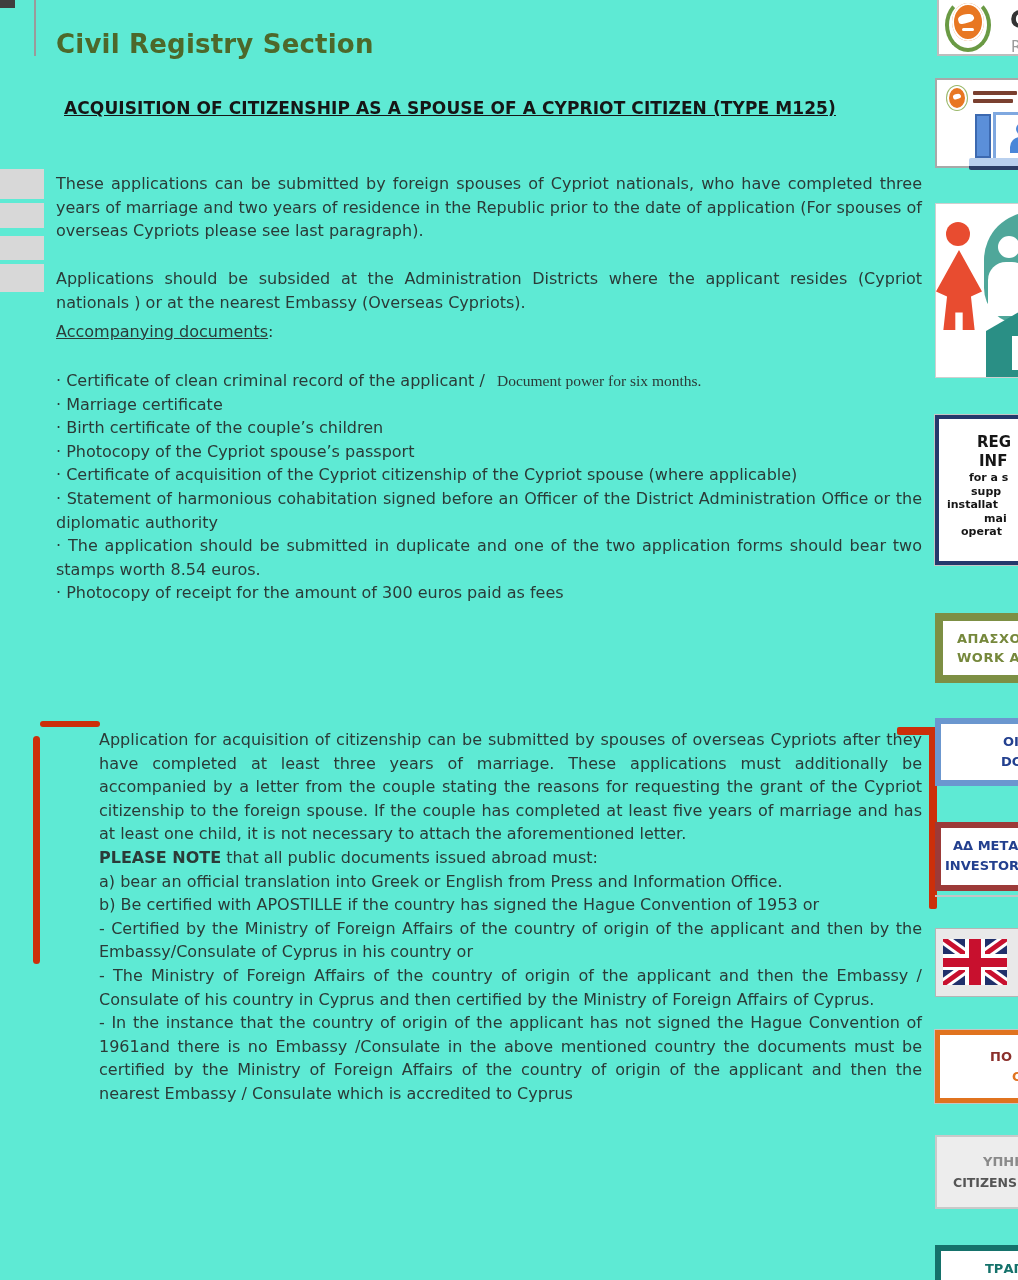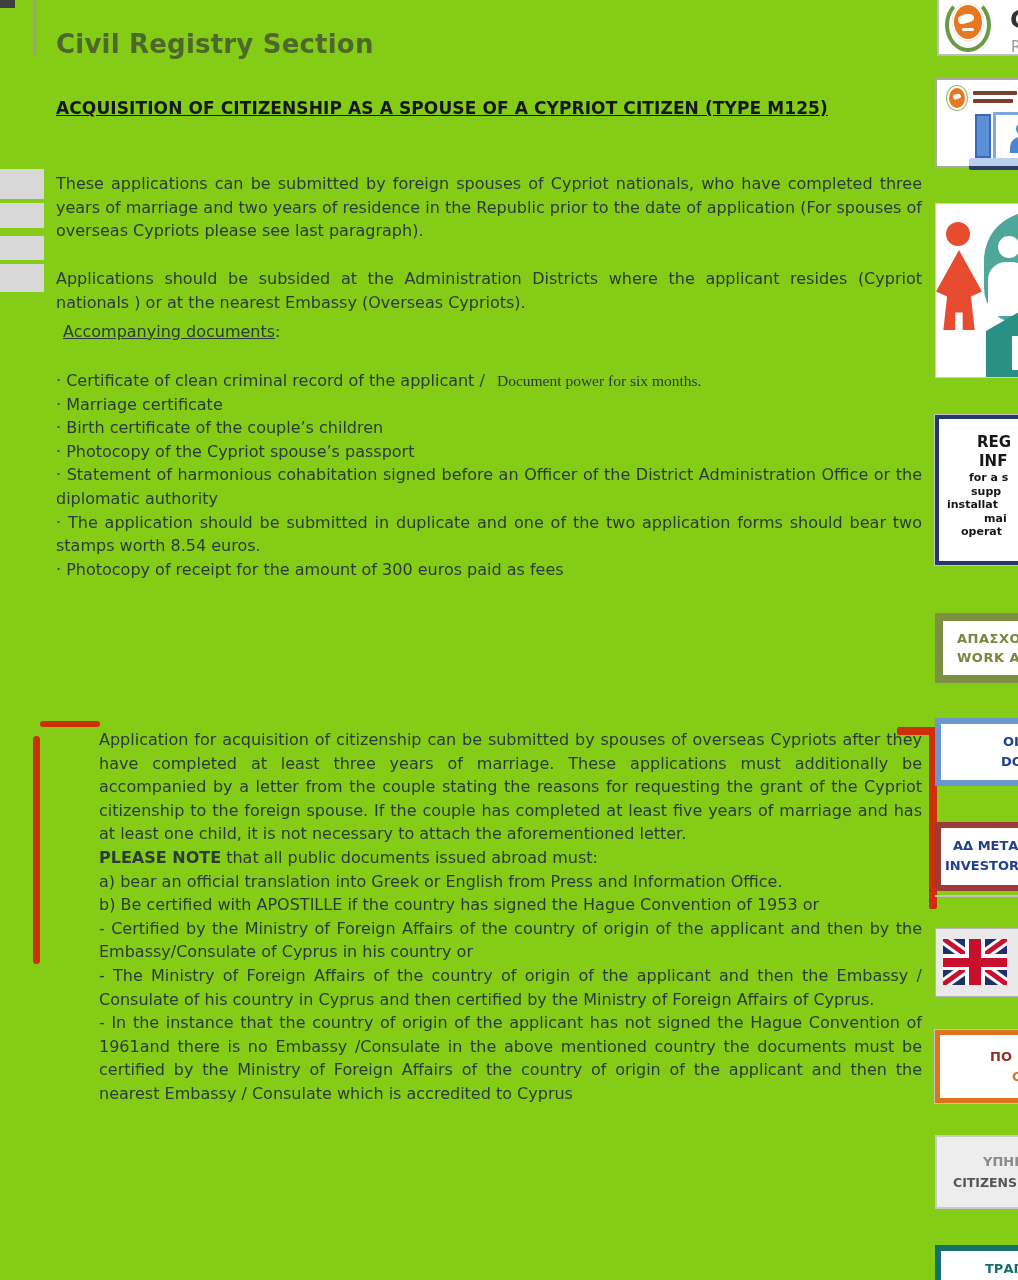--- a/index.html
+++ b/index.html
@@ -1,36 +1,36 @@
 <!DOCTYPE html>
 <html><head>
 <meta charset="utf-8">
 <style>
   html,body{margin:0;padding:0;background:#fff;}
-  #screen{position:relative;width:1018px;height:1280px;background:#84cc16;overflow:hidden;
+  #screen{position:relative;width:1018px;height:1280px;background:#5eead4;overflow:hidden;
           font-family:"DejaVu Sans","Liberation Sans",sans-serif;color:#2b3b38;}
 
   
   .corner-block{position:absolute;left:0;top:0;width:15px;height:8px;background:#3f3f3f;}
   .top-vline{position:absolute;left:34px;top:0;width:2px;height:56px;background:#9a9a9a;}
   .gray-stripe{position:absolute;left:0;width:44px;background:#d8d8d8;}
   .stripe1{top:169px;height:30px;}
   .stripe2{top:203px;height:25px;}
   .stripe3{top:236px;height:24px;}
   .stripe4{top:264px;height:28px;}
 
   
   .main{position:absolute;left:56px;top:0;width:866px;}
   .page-title{position:absolute;top:12px;left:0;font-size:26px;font-weight:bold;color:#4d682a;letter-spacing:0.2px;}
-  .article-heading{position:absolute;top:98px;left:0;font-size:17px;font-weight:bold;color:#161616;
+  .article-heading{position:absolute;top:98px;left:8px;font-size:17px;font-weight:bold;color:#161616;
                    text-decoration:underline;letter-spacing:0.1px;}
   .para{position:absolute;left:0;width:866px;font-size:16px;line-height:23.6px;text-align:justify;color:#2b3b38;}
   .p1{top:156px;}
   .p2{top:251px;}
-  .docs-heading{position:absolute;top:322px;left:7px;font-size:16px;color:#2b3b38;}
+  .docs-heading{position:absolute;top:322px;left:0;font-size:16px;color:#2b3b38;}
   .docs-heading .u{text-decoration:underline;}
   .doc-list{position:absolute;top:369px;left:0;width:866px;font-size:16px;line-height:23.6px;color:#2b3b38;}
   .doc-item{text-align:justify;}
   .doc-serif{font-family:"Liberation Serif","DejaVu Serif",serif;font-size:15.5px;margin-left:7px;}
   .note-block{position:absolute;top:728px;left:0;width:866px;font-size:16px;line-height:23.6px;color:#2b3b38;}
   .note-block div{text-align:justify;margin-left:43px;}
   .bold{font-weight:bold;}
 
   
   .red{background:#cc2f0a;position:absolute;}
@@ -140,20 +140,21 @@
     <div class="article-heading">ACQUISITION OF CITIZENSHIP AS A SPOUSE OF A CYPRIOT CITIZEN (TYPE M125)</div>
     <p class="para p1">These applications can be submitted by foreign spouses of Cypriot nationals, who have completed three years of marriage and two years of residence in the Republic prior to the date of application (For spouses of overseas Cypriots please see last paragraph).</p>
     <p class="para p2">Applications should be subsided at the Administration Districts where the applicant resides (Cypriot nationals ) or at the nearest Embassy (Overseas Cypriots).</p>
     <div class="docs-heading"><span class="u">Accompanying documents</span><span>:</span></div>
 
     <div class="doc-list">
       <div class="doc-item"><span>· Certificate of clean criminal record of the applicant / </span><span class="doc-serif">Document power for six months.</span></div>
       <div class="doc-item">· Marriage certificate</div>
       <div class="doc-item">· Birth certificate of the couple’s children</div>
       <div class="doc-item">· Photocopy of the Cypriot spouse’s passport</div>
+      <div class="doc-item">· Certificate of acquisition of the Cypriot citizenship of the Cypriot spouse (where applicable)</div>
       <div class="doc-item">· Statement of harmonious cohabitation signed before an Officer of the District Administration Office or the diplomatic authority</div>
       <div class="doc-item">· The application should be submitted in duplicate and one of the two application forms should bear two stamps worth 8.54 euros.</div>
       <div class="doc-item">· Photocopy of receipt for the amount of 300 euros paid as fees</div>
     </div>
 
     <div class="note-block">
       <div>Application for acquisition of citizenship can be submitted by spouses of overseas Cypriots after they have completed at least three years of marriage. These applications must additionally be accompanied by a letter from the couple stating the reasons for requesting the grant of the Cypriot citizenship to the foreign spouse. If the couple has completed at least five years of marriage and has at least one child, it is not necessary to attach the aforementioned letter.</div>
       <div><span class="bold">PLEASE NOTE</span><span> that all public documents issued abroad must:</span></div>
       <div>a) bear an official translation into Greek or English from Press and Information Office.</div>
       <div>b) Be certified with APOSTILLE if the country has signed the Hague Convention of 1953 or</div>

